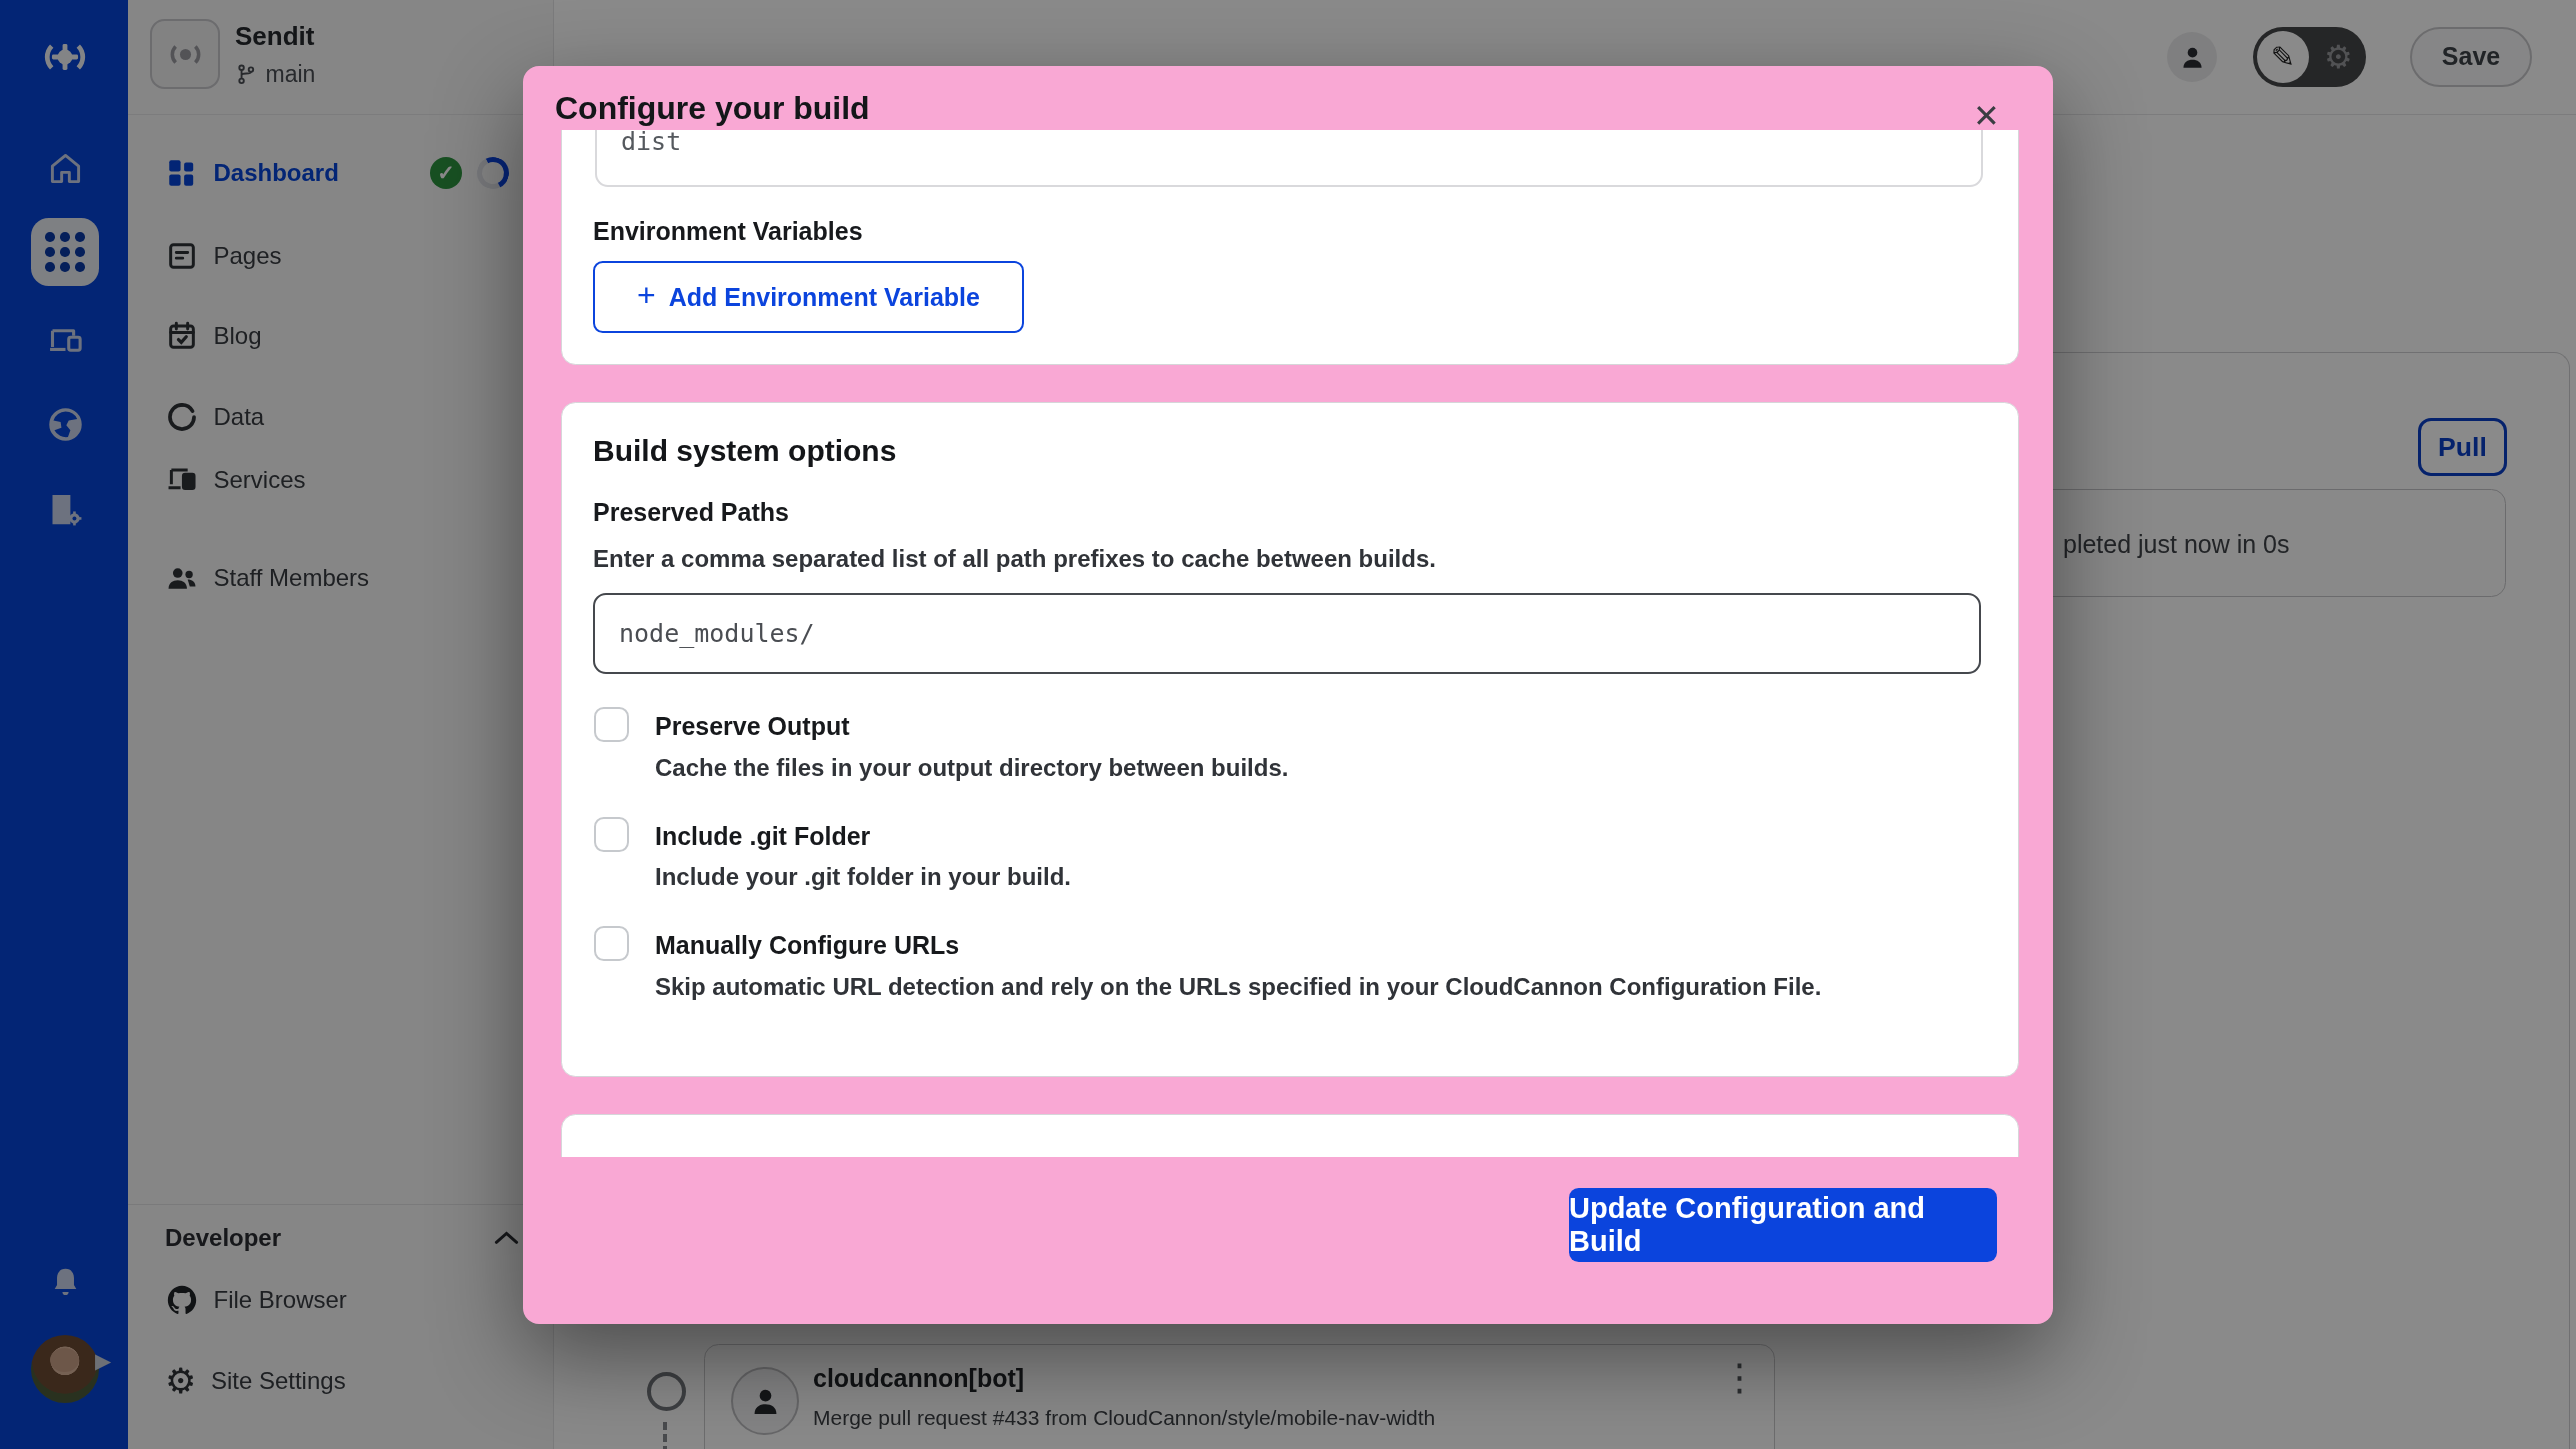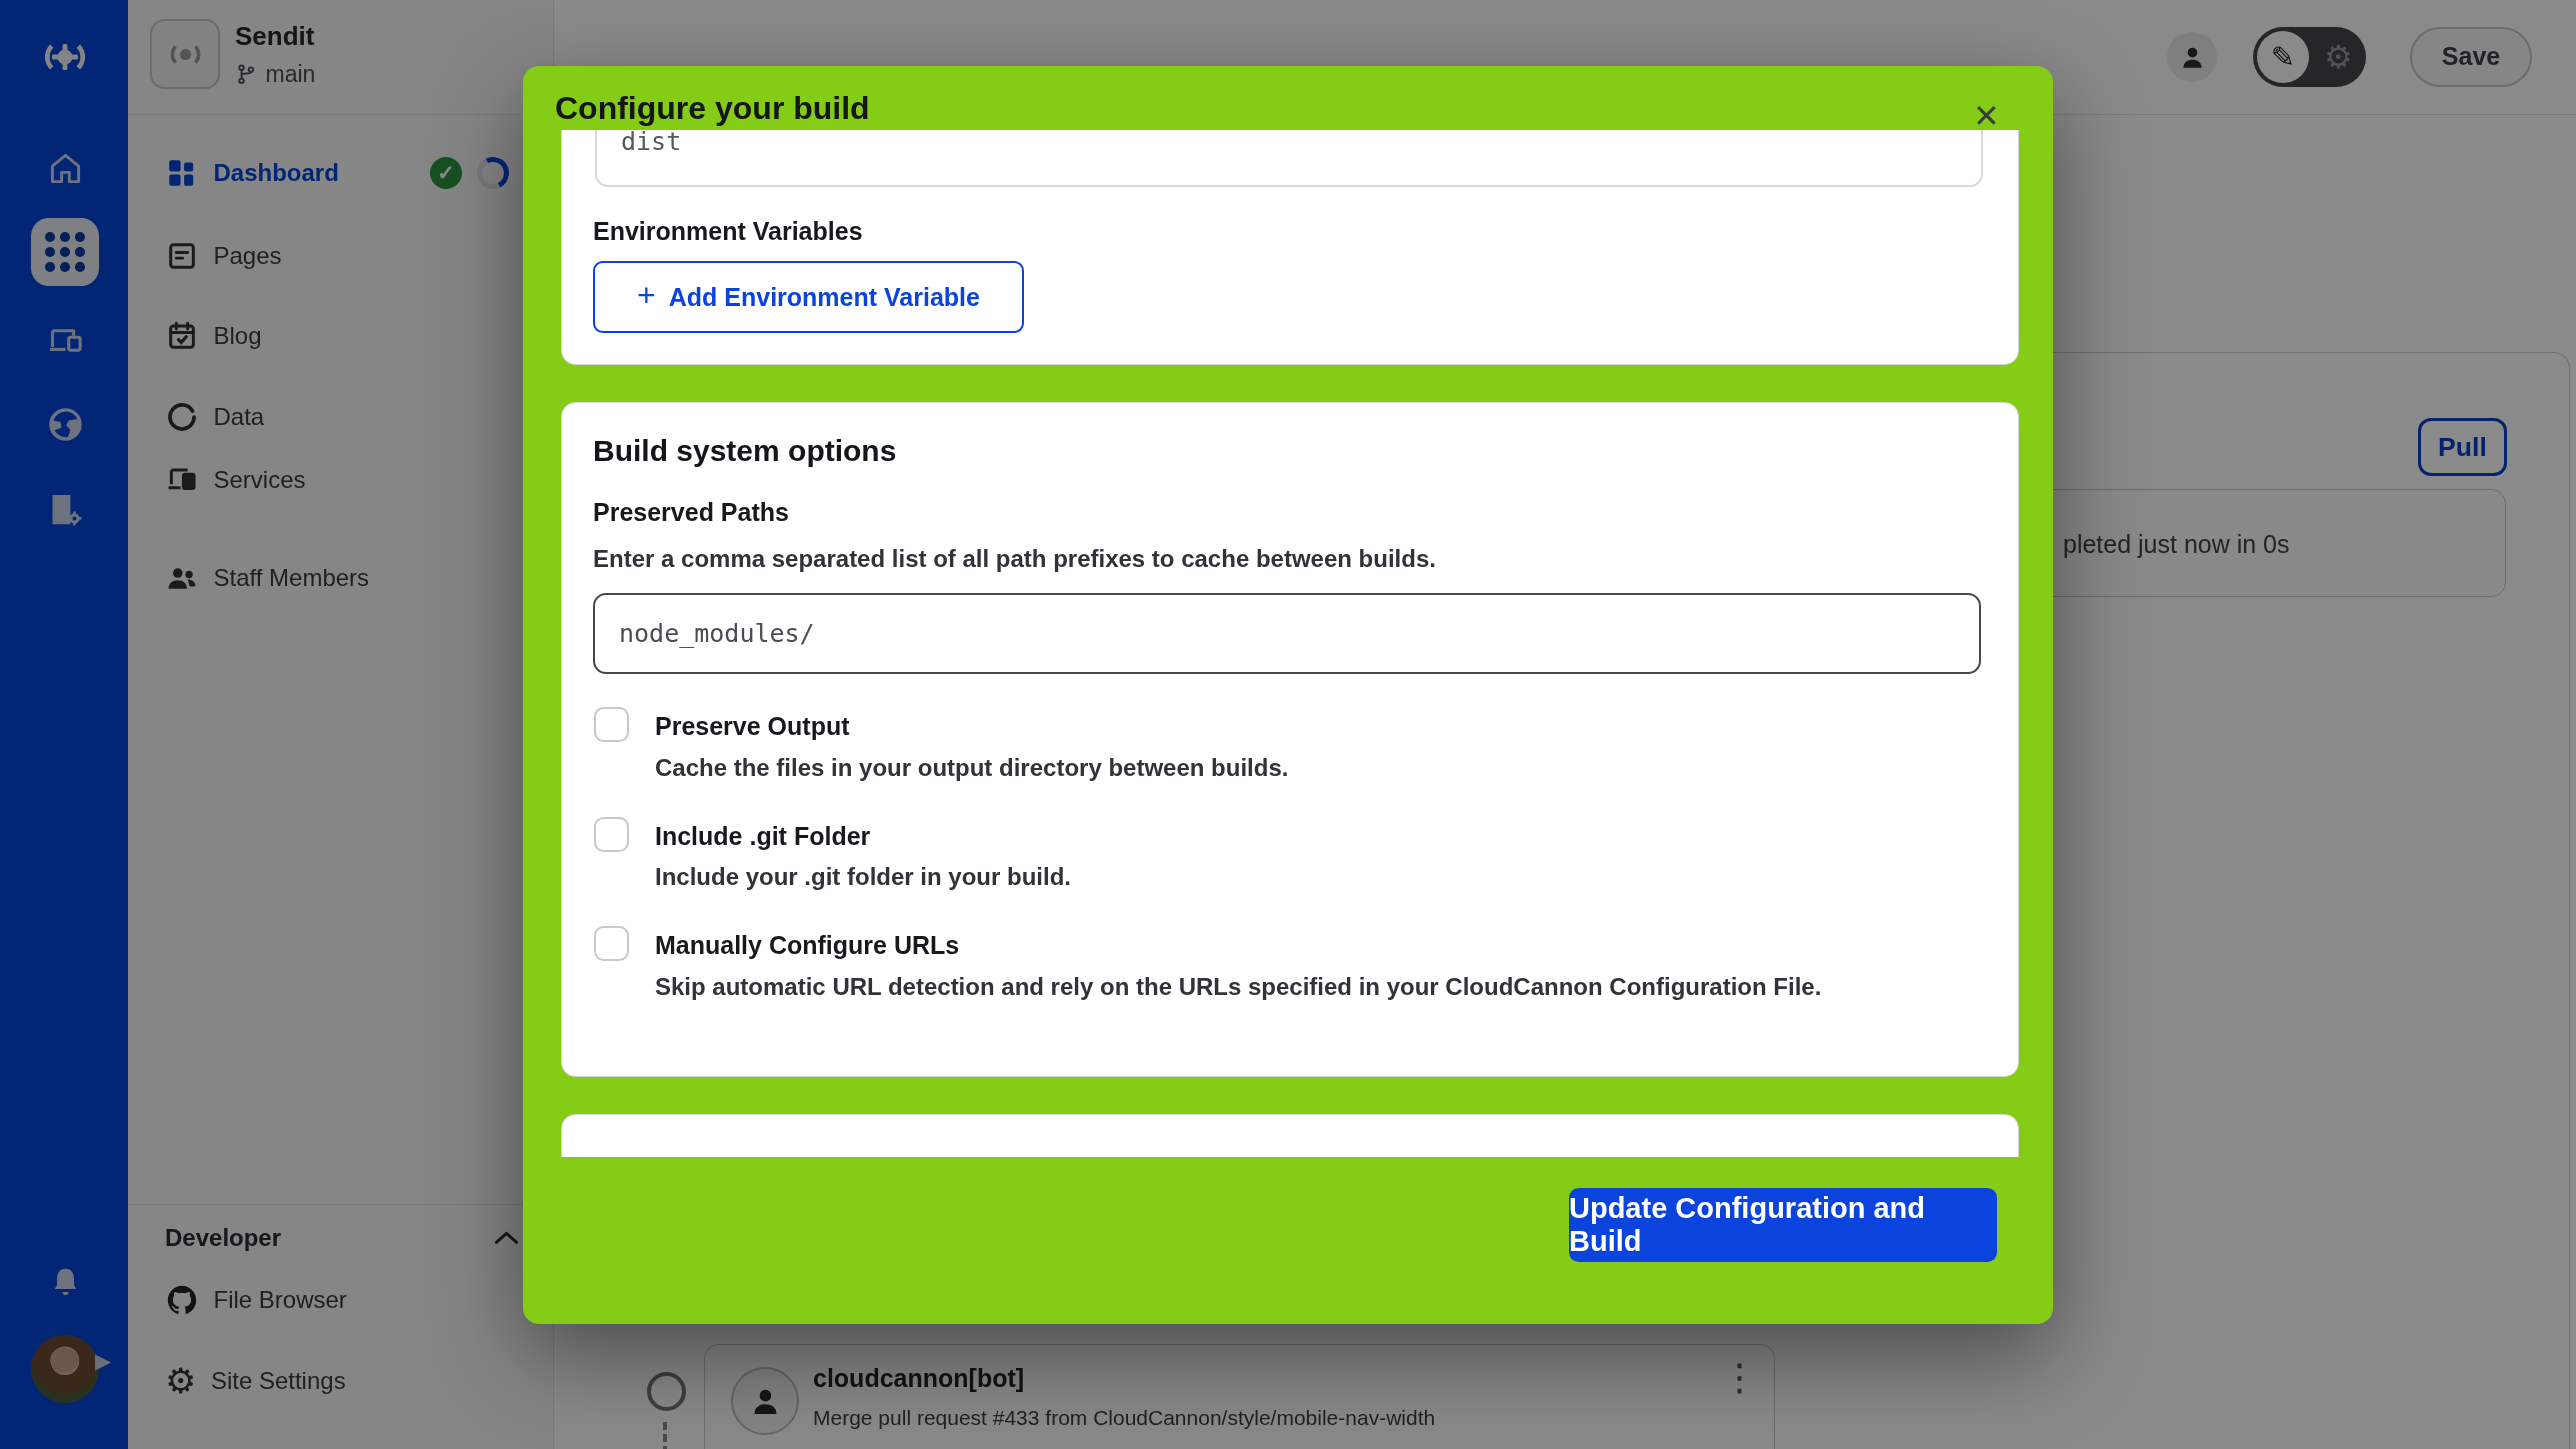--- a/index.html
+++ b/index.html
@@ -57,21 +57,21 @@
   #status-text{left:1509px;top:530px;font-size:25px;color:#3f4348;}
   #timeline-node{left:93px;top:1372px;width:39px;height:39px;border-radius:50%;border:4px solid #74777c;box-sizing:border-box;}
   #timeline-dash{left:109px;top:1422px;height:32px;border-left:4px dashed #888b90;}
   #bot-card{left:150px;top:1344px;width:1071px;height:266px;border:1.6px solid #c9c9cc;border-radius:14.5px;background:#fff;box-sizing:border-box;}
   #bot-avatar{left:26px;top:22px;width:68px;height:68px;border-radius:50%;background:#f4f4f5;border:2.4px solid #bfbfc2;
               box-sizing:border-box;display:flex;align-items:center;justify-content:center;color:#26292e;}
   #kebab{left:1016px;top:13px;font-size:37px;color:#54575c;line-height:1.1;}
 
   
   #overlay{left:0;top:0;width:2576px;height:1449px;background:rgba(0,0,0,0.46);}
-  #modal{left:523px;top:66px;width:1530px;height:1258px;background:#84cc16;border-radius:16px;
+  #modal{left:523px;top:66px;width:1530px;height:1258px;background:#f9a8d4;border-radius:16px;
          box-shadow:0 32px 89px rgba(0,0,0,0.45);}
   #modal-title{left:32px;top:24px;font-size:32px;font-weight:bold;color:#141619;}
   #modal-close{left:1441px;top:27px;width:45px;height:45px;display:flex;align-items:center;justify-content:center;
                font-size:32px;color:#3a3d42;}
   #modal-viewport{left:0;top:64px;width:1530px;height:1027px;overflow:hidden;}
   .card{border:1.6px solid #d6d6d9;border-radius:14.5px;background:#fff;box-sizing:border-box;position:absolute;}
   .field-input{border:2.4px solid #d9d9dc;border-radius:13px;background:#fff;box-sizing:border-box;
                display:flex;align-items:center;padding-left:24px;font-size:25px;color:#55595e;}
   .field-input.focused{border-color:#45484d;color:#4a4d52;}
   .lbl{font-size:25px;font-weight:bold;color:#17191c;}

